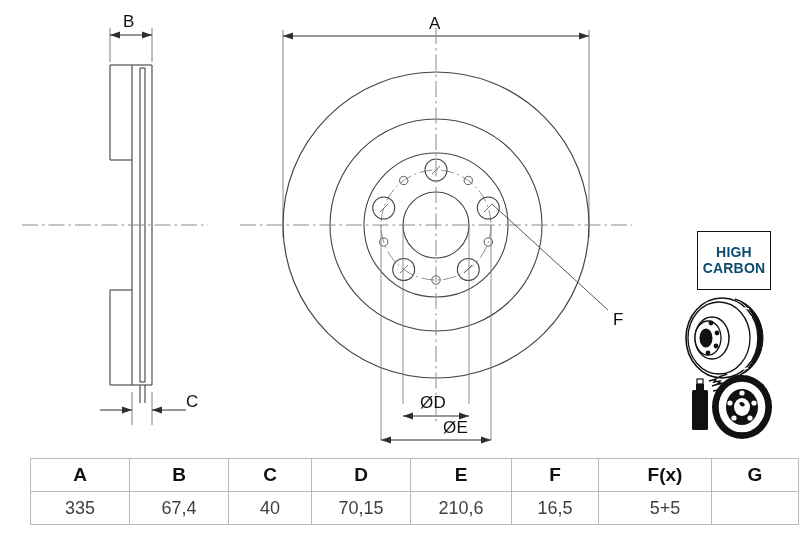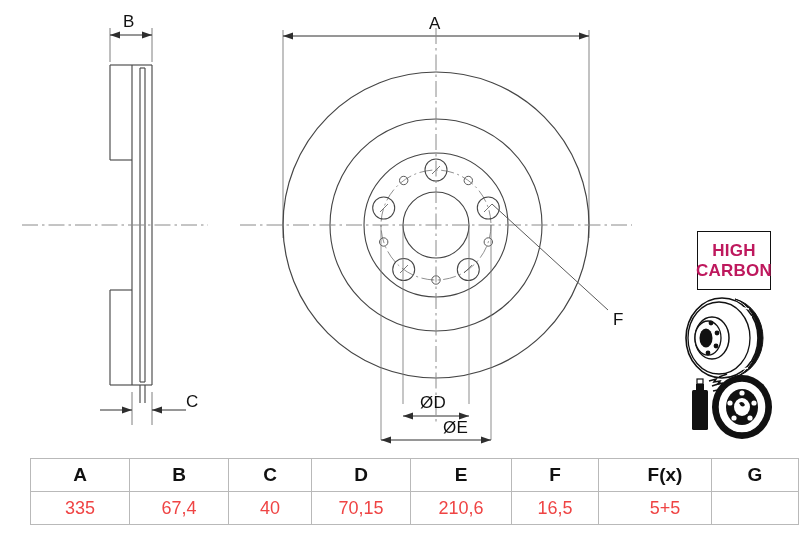--- a/index.html
+++ b/index.html
@@ -19,38 +19,38 @@
   }
 
   
   .hc-badge{
     position:absolute;left:697px;top:231px;width:72px;height:57px;
     border:1.1px solid #111;background:#fff;
     display:flex;flex-direction:column;align-items:center;justify-content:center;
     line-height:1.12;
   }
   .hc-badge span{
-    font-size:17px;font-weight:bold;color:#be185d;letter-spacing:.2px;
+    font-size:14px;font-weight:bold;color:#0c4a6e;letter-spacing:.2px;
   }
 
   
   .spec-table{
     position:absolute;left:30px;top:458px;width:740px;
     border-collapse:collapse;table-layout:fixed;background:#fff;
   }
   .spec-table td{
     border:1px solid #b9b9b9;
     text-align:center;vertical-align:middle;
     height:32px;padding:0;
   }
   .spec-table tr.head td{
     font-size:19px;font-weight:bold;color:#111;
   }
   .spec-table tr.vals td{
-    font-size:18px;font-weight:400;color:#ef4444;
+    font-size:18px;font-weight:400;color:#404040;
   }
   .spec-table td.c-a{width:98px;}
   .spec-table td.c-b{width:98px;}
   .spec-table td.c-c{width:82px;}
   .spec-table td.c-d{width:98px;}
   .spec-table td.c-e{width:100px;}
   .spec-table td.c-f{width:86px;}
   .spec-table td.c-fx{width:92px;padding-left:20px;}
   .spec-table td.c-g{width:86px;}
 </style>

